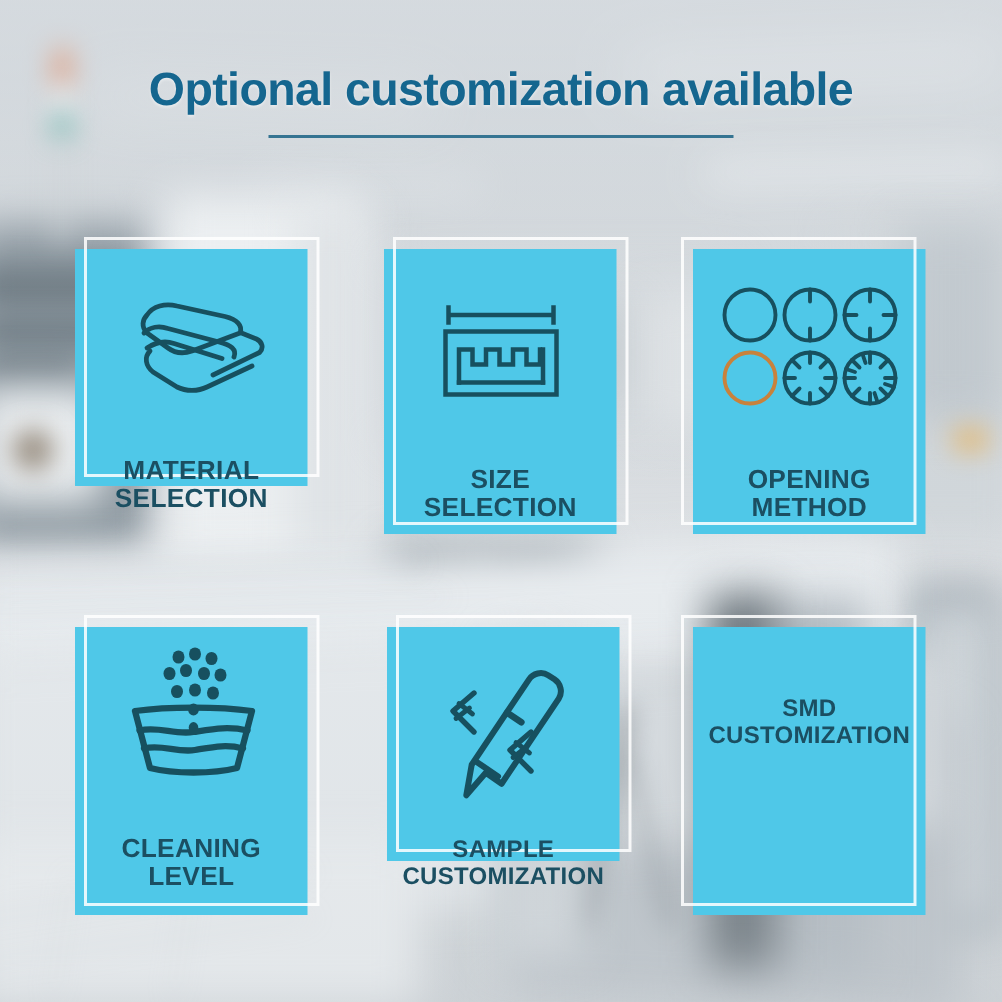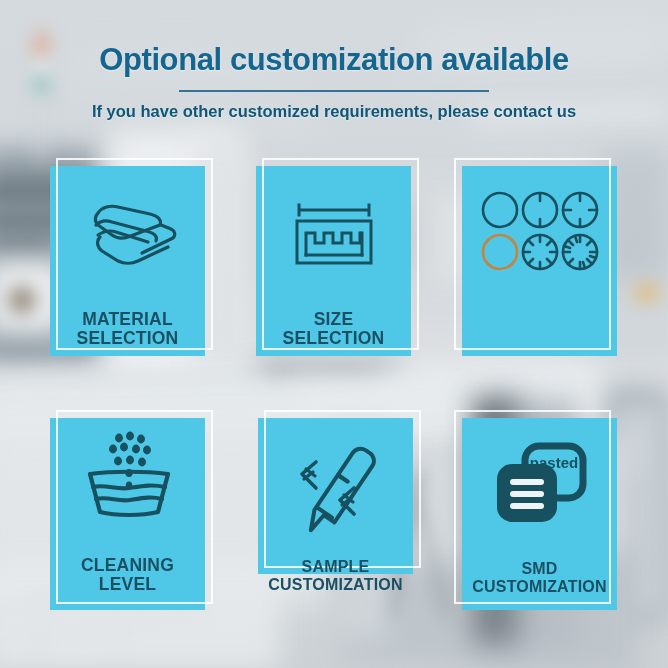--- a/index.html
+++ b/index.html
@@ -145,27 +145,25 @@
     <div class="bl2" style="left:330px;top:430px;width:60px;height:210px;background:#cfd5d9;"></div>
     <div class="bl2" style="left:508px;top:400px;width:70px;height:250px;background:#aeb6bd;"></div>
     <div class="bl2" style="left:472px;top:396px;width:46px;height:250px;background:#5e686f;"></div>
 
     <div style="position:absolute;inset:0;background:linear-gradient(180deg,rgba(226,230,233,.55) 0%,rgba(226,230,233,.18) 22%,rgba(210,216,220,.10) 60%,rgba(205,211,216,.30) 100%);"></div>
   </div>
 
   <div class="header">
     <h1 class="title" style="margin-top:42px;">Optional customization available</h1>
     <div class="divider"></div>
-    <p class="subtitle">If you have other customized
-requirements, please contact us</p>
   </div>
 
   <div class="grid">
 
-    <div class="card" style="left:50px;top:166px;width:155px;height:190px;">
+    <div class="card" style="left:50px;top:166px;width:155px;height:158px;">
       <div class="inner-frame" style="left:6px;top:-8px;right:-8px;bottom:6px;"></div>
       <div class="card-body" style="padding-top:26px;">
         <div class="icon-wrap" style="height:86px;">
           <svg width="104" height="80" viewBox="0 0 104 80" fill="none" stroke="#17505f" stroke-width="3.2" stroke-linecap="round" stroke-linejoin="round">
             <path d="M22 18 C26 12 34 10 42 12 L74 19 C82 21 86 25 84 30 L52 42 C46 44 40 43 36 40 L22 30 C18 26 19 21 22 18 Z"></path>
             <path d="M20 30 C24 26 30 25 36 27 L70 36 C78 38 82 41 80 46"></path>
             <path d="M22 40 C28 36 34 35 40 37 L72 47"></path>
             <path d="M24 42 C20 46 21 52 26 56 L42 66 C48 69 56 69 62 66 L92 52"></path>
             <path d="M85 30 L95 34 C99 36 100 40 97 43 L66 58"></path>
           </svg>
@@ -215,20 +213,22 @@
                        M49 52 L54 57 M68 71 L73 76 M73 52 L68 57 M54 71 L49 76"></path>
             </g>
             <g>
               <circle cx="101" cy="64" r="17"></circle>
               <path d="M101 47 L101 54 M101 74 L101 81 M84 64 L91 64 M111 64 L118 64
                        M89 52 L94 57 M108 71 L113 76 M113 52 L108 57 M94 71 L89 76
                        M96 48 L98 54 M104 74 L106 80 M85 58 L91 60 M111 68 L117 70"></path>
             </g>
           </svg>
         </div>
+        <div class="card-label" style="margin-top:30px;">OPENING
+METHOD</div>
       </div>
     </div>
 
     <div class="card" style="left:50px;top:418px;width:155px;height:192px;">
       <div class="inner-frame" style="left:6px;top:-8px;right:-8px;bottom:6px;"></div>
       <div class="card-body" style="padding-top:8px;">
         <div class="icon-wrap" style="height:96px;">
           <svg width="104" height="92" viewBox="0 0 104 92" fill="none">
             <g fill="#17505f">
               <ellipse cx="43" cy="10" rx="4" ry="4.4"></ellipse>
@@ -274,34 +274,19 @@
           </svg>
         </div>
         <div class="card-label sm" style="margin-top:22px;">SAMPLE
 CUSTOMIZATION</div>
       </div>
     </div>
 
     <div class="card" style="left:462px;top:418px;width:155px;height:192px;">
       <div class="inner-frame" style="left:-8px;top:-8px;right:6px;bottom:6px;"></div>
       <div class="card-body" style="padding-top:20px;">
-        <div class="icon-wrap" style="height:96px;">
-          <svg width="112" height="92" viewBox="0 0 112 92" fill="none">
-
-            <rect x="41" y="6" width="58" height="52" rx="14" fill="none" stroke="#17505f" stroke-width="7"></rect>
-
-            <rect x="13" y="24" width="60" height="58" rx="15" fill="#17505f"></rect>
-            <g fill="#eef4f6">
-              <rect x="26" y="39" width="34" height="6" rx="3"></rect>
-              <rect x="26" y="51" width="34" height="6" rx="3"></rect>
-              <rect x="26" y="63" width="34" height="6" rx="3"></rect>
-            </g>
-
-            <text x="70" y="28" font-family="Liberation Sans, sans-serif" font-size="15" font-weight="bold" fill="#17505f" text-anchor="middle" id="pasted-text">pasted</text>
-          </svg>
-        </div>
         <div class="card-label sm" style="margin-top:26px;">SMD
 CUSTOMIZATION</div>
       </div>
     </div>
 
   </div>
 </div>
 
 </body></html>

